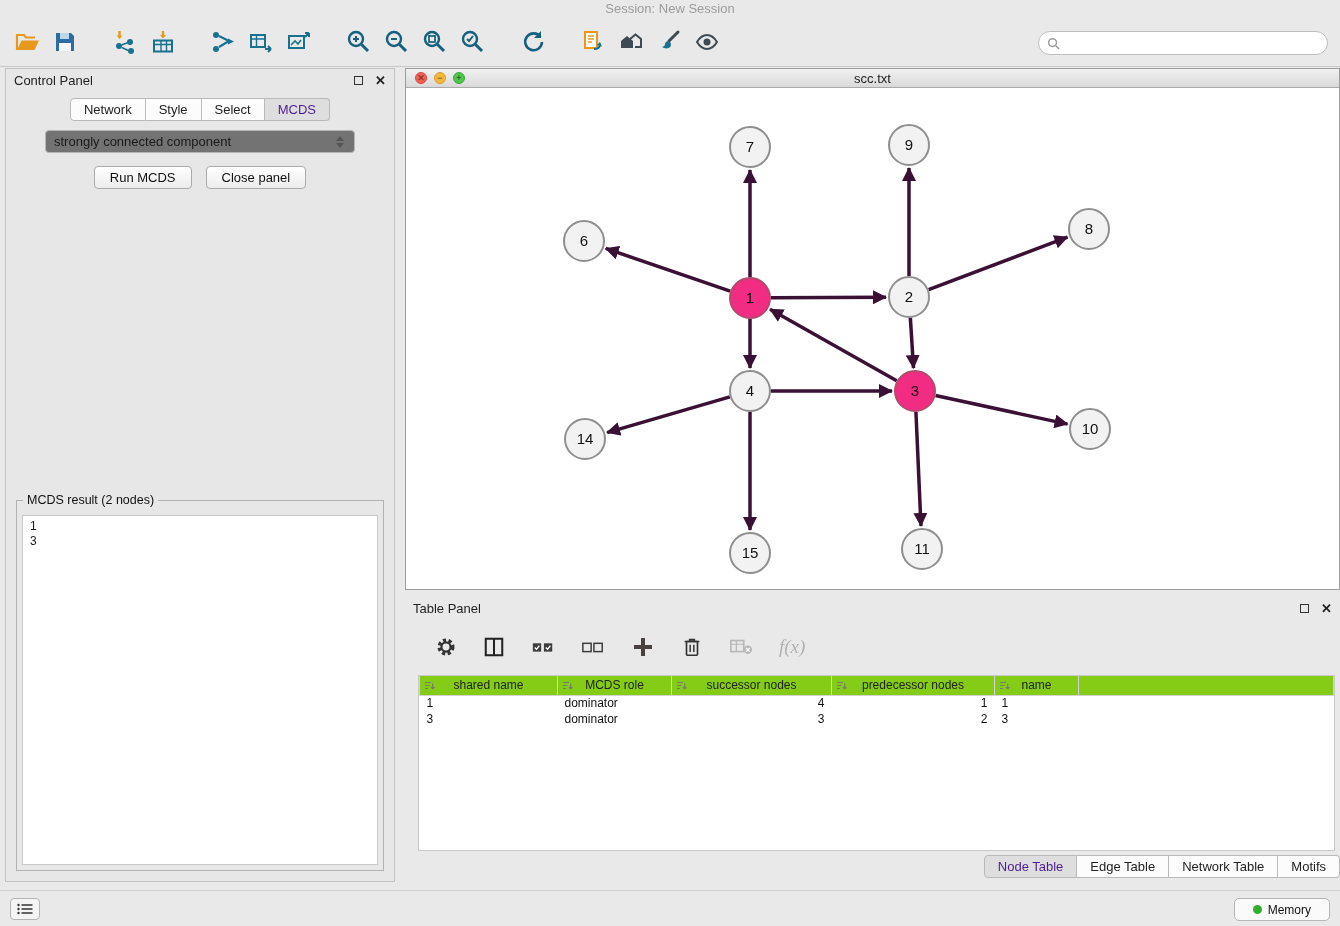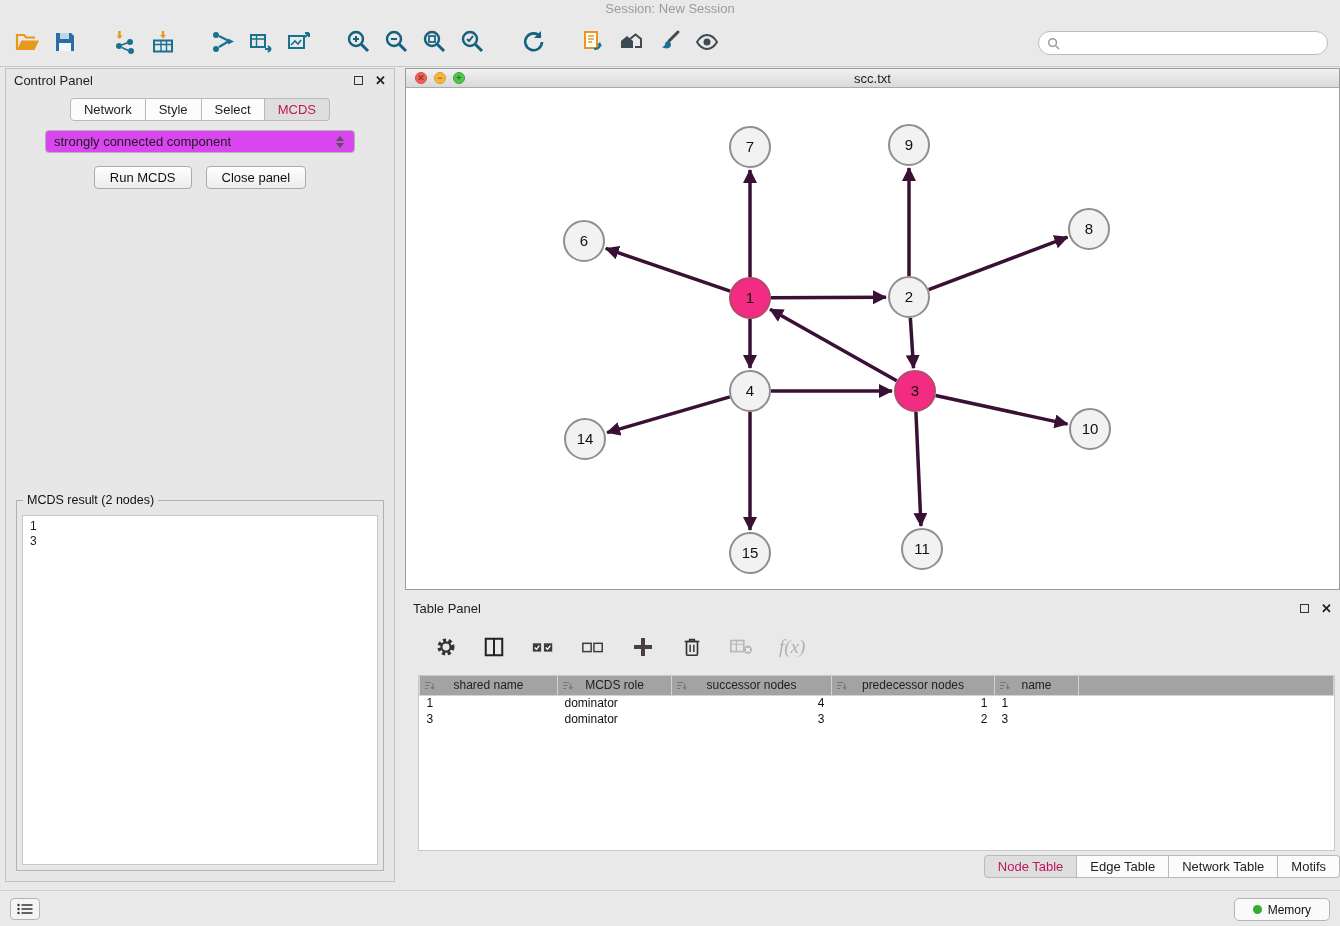--- a/index.html
+++ b/index.html
@@ -27,27 +27,27 @@
   
   .panel-header { display:flex; align-items:center; padding:4px 8px; font-size:13px; color:#222; }
   .panel-header .ph-title { flex:1; }
   .float-ic { width:9px; height:9px; border:1.5px solid #333; display:inline-block; margin-right:12px; }
   .close-ic { font-size:13px; font-weight:bold; color:#222; line-height:10px; }
   .tabs { display:flex; justify-content:center; }
   .tab { padding:3px 13px; font-size:13px; background:#fcfcfc; border:1px solid #b9b9b9;
     border-left:none; color:#222; white-space:nowrap; }
   .tab:first-child { border-left:1px solid #b9b9b9; border-radius:4px 0 0 4px; }
   .tab:last-child { border-radius:0 4px 4px 0; }
-  .tab.active { background:#dedede; color:#be185d; }
+  .tab.active { background:#dedede; color:#4c1d95; }
   
   .control-panel { position:absolute; left:5px; top:68px; width:390px; height:814px;
     background:#e7e7e7; border:1px solid #c2c2c2; }
   .control-panel .tabs { margin-top:6px; }
   .opt-label { text-align:center; margin-top:24px; font-size:13px; }
-  .dropdown { margin:9px auto 0; width:310px; height:23px; background:#d946ef;
+  .dropdown { margin:9px auto 0; width:310px; height:23px; background:#737373;
     border:1px solid #b5b5b5; border-radius:4px; display:flex; align-items:center;
     padding:0 8px; font-size:13px; position:relative; }
   .dropdown .dd-value { flex:1; }
   .stepper { display:flex; flex-direction:column; align-items:center; gap:2px; margin-right:2px; }
   .stepper .t-up { width:0; height:0; border-left:4px solid transparent; border-right:4px solid transparent; border-bottom:5px solid #555; }
   .stepper .t-dn { width:0; height:0; border-left:4px solid transparent; border-right:4px solid transparent; border-top:5px solid #555; }
   .btn-row { display:flex; justify-content:center; gap:14px; margin-top:13px; }
   .btn { font-size:13px; padding:3px 15px; background:linear-gradient(#ffffff,#ececec);
     border:1px solid #ababab; border-radius:4px; font-family:"Liberation Sans",sans-serif; color:#111;text-align:center; }
   .result-box { position:absolute; left:10px; right:10px; top:424px; bottom:10px;
@@ -69,21 +69,21 @@
   .canvas { position:absolute; left:0; right:0; top:19px; bottom:0; overflow:hidden; background:#fff; }
   #graph-svg { width:100%; height:100%; }
   
   .table-panel { position:absolute; left:405px; top:597px; width:935px; height:285px; }
   .tp-toolbar { display:flex; align-items:center; gap:26px; padding:8px 0 0 30px; height:46px; }
   .tp-toolbar .tpbtn { display:flex; align-items:center; justify-content:center; }
   .fx { font-family:"Liberation Serif", serif; font-style:italic; font-size:19px; color:#b0b0b0; }
   .table-wrap { position:absolute; left:13px; right:5px; top:78px; height:176px;
     background:#fff; border:1px solid #c9c9c9; overflow:hidden; }
   table { border-collapse:collapse; width:100%; table-layout:fixed; font-size:12px; }
-  th { background:#a3a3a3; border:1px solid #d3d3d3; border-top:none; height:19px;
+  th { background:#84cc16; border:1px solid #d3d3d3; border-top:none; height:19px;
     font-weight:normal; position:relative; text-align:center; color:#222; }
   th .sort-ic { position:absolute; left:4px; top:4px; }
   td { height:16px; padding:0 7px; color:#111; }
   td.right { text-align:right; }
   .tp-tabs { position:absolute; bottom:4px; left:0; right:0; display:flex; justify-content:flex-end; }
   
   .statusbar { position:absolute; left:0; right:0; bottom:0; height:36px;
     border-top:1px solid #cfcfcf; background:#e9e9e9; }
   .list-btn { position:absolute; left:10px; top:7px; width:30px; height:22px;
     border:1px solid #b5b5b5; border-radius:4px; background:#f4f4f4;

